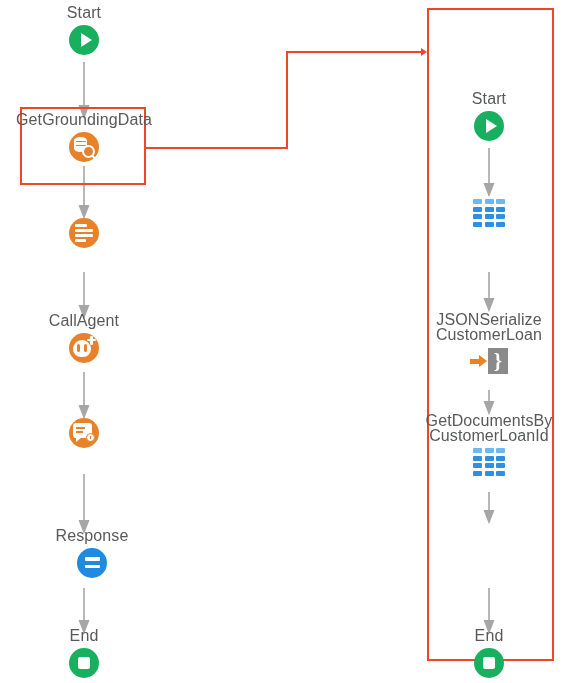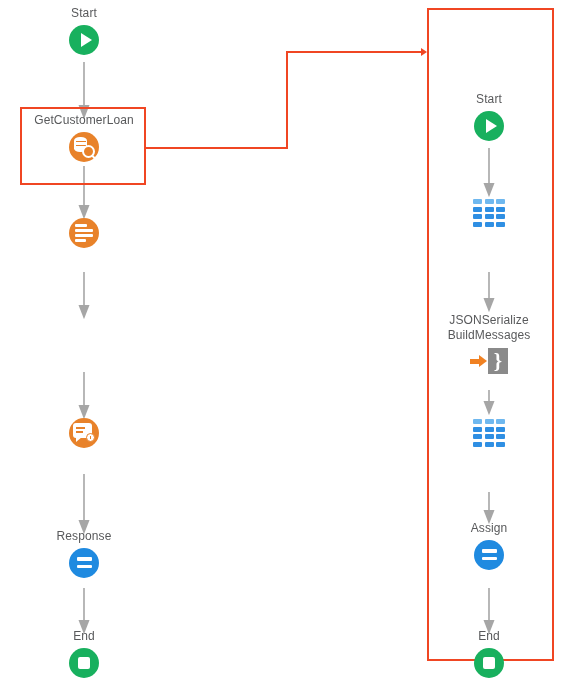--- a/index.html
+++ b/index.html
@@ -22,21 +22,21 @@
   }
   
   .node {
     position: absolute;
     width: 150px;
     margin-left: -75px;
     text-align: center;
     user-select: none;
   }
   .node .label {
-    font-size: 12px;
+    font-size: 16px;
     line-height: 14.5px;
     color: #58595b;
     letter-spacing: .1px;
     white-space: pre-line;
   }
   .node .iconwrap {
     margin-top: 2px;
     height: 34px;
     display: flex;
     align-items: center;
@@ -212,21 +212,21 @@
     <div class="label">Start</div>
     <div class="iconwrap">
       <div class="circ green">
           <div class="tri"></div>
         </div>
     </div>
   </div>
 
   <div class="redbox" style="left:20px; top:107px; width:126px; height:78px;"></div>
   <div class="node" style="left:84px; top:113px;">
-    <div class="label">GetCustomerLoan</div>
+    <div class="label">GetGroundingData</div>
     <div class="iconwrap">
       <div class="circ orange">
         <div class="dbicon">
           <div class="can"></div>
           <div class="mag"></div>
           <div class="maghandle"></div>
         </div>
       </div>
     </div>
   </div>
@@ -237,36 +237,50 @@
         <div class="lines">
           <i style="width:12px;"></i>
             <i style="width:18px;"></i>
             <i style="width:18px;"></i>
             <i style="width:11px;"></i>
         </div>
       </div>
     </div>
   </div>
 
+  <div class="node" style="left:84px; top:314px;">
+    <div class="label">CallAgent</div>
+    <div class="iconwrap">
+      <div class="circ orange">
+        <div class="agent">
+          <div class="body"></div>
+          <div class="plus">
+              <i></i>
+              <i></i>
+            </div>
+        </div>
+      </div>
+    </div>
+  </div>
 
   <div class="node" style="left:84px; top:414px;">
     <div class="iconwrap">
       <div class="circ orange">
         <div class="mem">
           <div class="bubble">
               <i></i>
               <i class="second"></i>
             </div>
           <div class="clock"></div>
         </div>
       </div>
     </div>
   </div>
 
-  <div class="node" style="left:84px; top:529px;">
+  <div class="node" style="left:92px; top:529px;">
     <div class="label">Response</div>
     <div class="iconwrap">
       <div class="circ blue">
           <div class="eq">
             <i></i>
             <i></i>
           </div>
         </div>
     </div>
   </div>
@@ -312,62 +326,53 @@
           <i></i>
         <i></i>
           <i></i>
           <i></i>
       </div>
     </div>
   </div>
 
   <div class="node" style="left:489px; top:313px;">
     <div class="label">JSONSerialize
-BuildMessages</div>
+CustomerLoan</div>
     <div class="iconwrap">
       <div class="jsonic">
         <div class="arrow">
             <div class="stem"></div>
             <div class="head"></div>
           </div>
         <div class="brace">}</div>
       </div>
     </div>
   </div>
 
   <div class="node" style="left:489px; top:414px;">
+    <div class="label">GetDocumentsBy
+CustomerLoanId</div>
     <div class="iconwrap">
       <div class="grid">
         <i class="head"></i>
           <i class="head"></i>
           <i class="head"></i>
         <i></i>
           <i></i>
           <i></i>
         <i></i>
           <i></i>
           <i></i>
         <i></i>
           <i></i>
           <i></i>
       </div>
     </div>
   </div>
 
-  <div class="node" style="left:489px; top:521px;">
-    <div class="label">Assign</div>
-    <div class="iconwrap">
-      <div class="circ blue">
-          <div class="eq">
-            <i></i>
-            <i></i>
-          </div>
-        </div>
-    </div>
-  </div>
 
   <div class="node" style="left:489px; top:629px;">
     <div class="label">End</div>
     <div class="iconwrap">
       <div class="circ green">
           <div class="sq"></div>
         </div>
     </div>
   </div>
 

